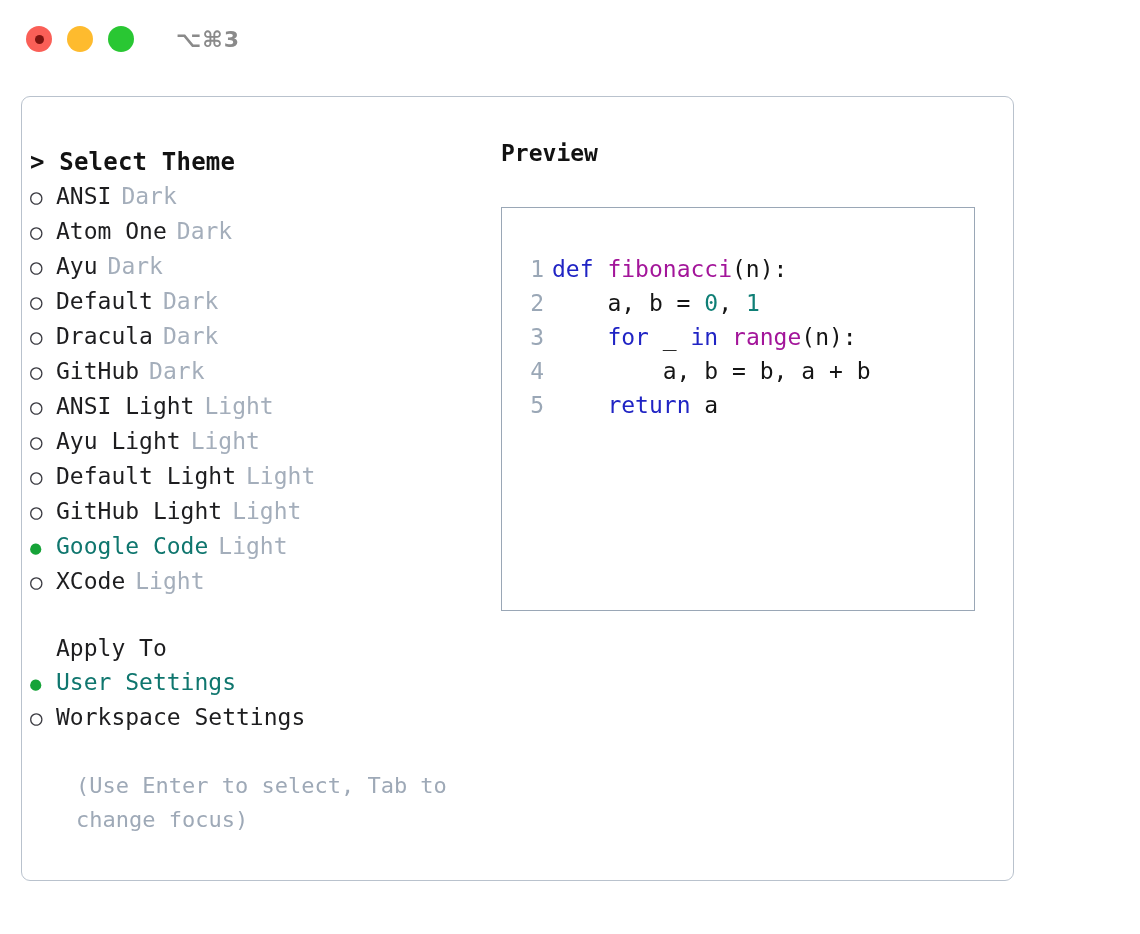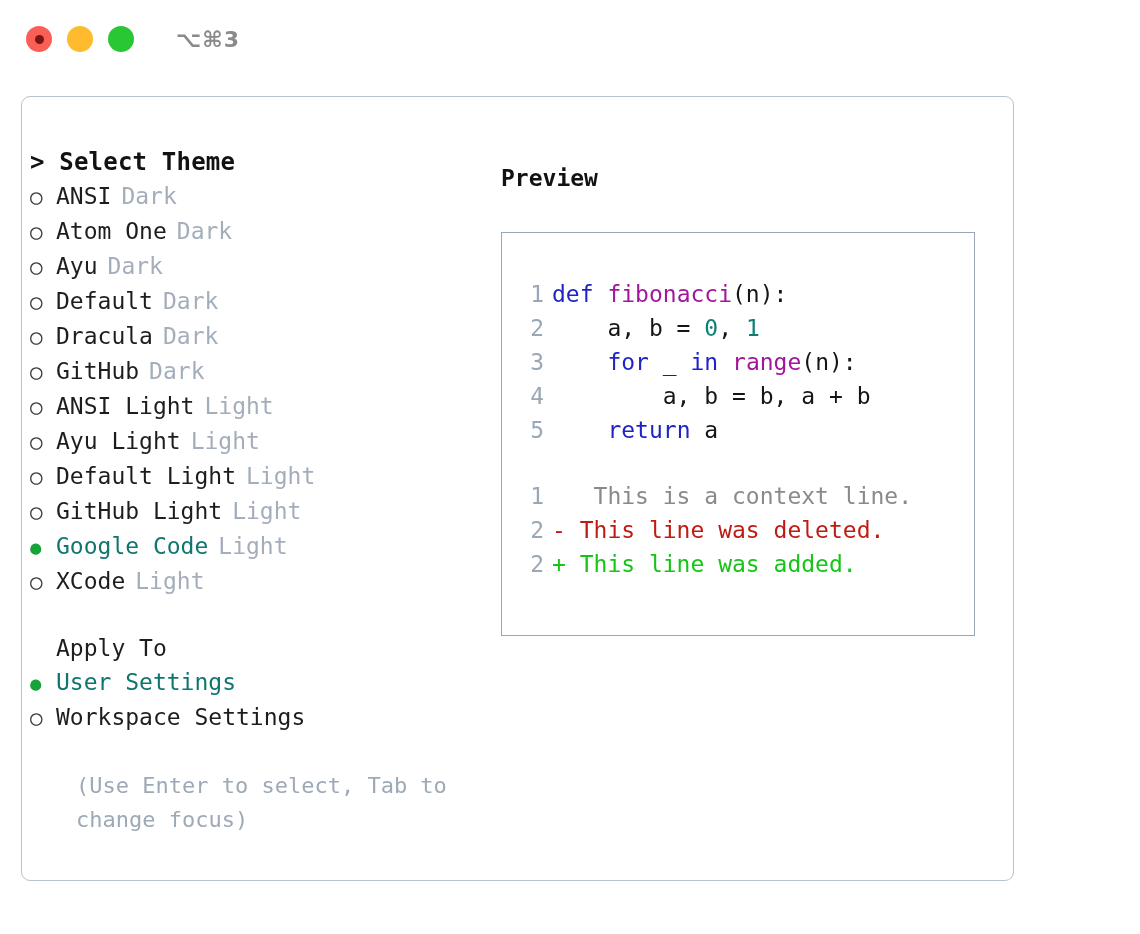--- a/index.html
+++ b/index.html
@@ -126,21 +126,21 @@
     color: #9ea9b7;
     width: 400px;
     white-space: pre-wrap;
     margin-left: 46px;
   }
 
   
   #preview-column {
     position: absolute;
     left: 479px;
-    top: 64px;
+    top: 39px;
     width: 490px;
   }
   #preview-title {
     font-size: 23px;
     font-weight: bold;
     color: #121212;
     line-height: 34px;
   }
   #preview-box {
     margin-top: 37px;
@@ -223,22 +223,17 @@
       <div id="preview-title">Preview</div>
       <div id="preview-box">
         <div id="code-block">
             <div class="code-line"><span class="ln">1</span><span class="tok-kw">def </span><span class="tok-fn">fibonacci</span><span class="tok-txt">(n):</span></div>
             <div class="code-line"><span class="ln">2</span><span class="tok-txt">    a, b = </span><span class="tok-num">0</span><span class="tok-txt">, </span><span class="tok-num">1</span></div>
             <div class="code-line"><span class="ln">3</span><span class="tok-txt">    </span><span class="tok-kw">for</span><span class="tok-txt"> _ </span><span class="tok-kw">in</span><span class="tok-txt"> </span><span class="tok-fn">range</span><span class="tok-txt">(n):</span></div>
             <div class="code-line"><span class="ln">4</span><span class="tok-txt">        a, b = b, a + b</span></div>
             <div class="code-line"><span class="ln">5</span><span class="tok-txt">    </span><span class="tok-kw">return</span><span class="tok-txt"> a</span></div>
           </div>
         <div class="spacer-line"></div>
-        <div id="diff-block">
-            <div class="code-line"><span class="ln">1</span><span class="diff-ctx">   This is a context line.</span></div>
-            <div class="code-line"><span class="ln">2</span><span class="diff-del">- This line was deleted.</span></div>
-            <div class="code-line"><span class="ln">2</span><span class="diff-add">+ This line was added.</span></div>
-          </div>
       </div>
     </div>
 
   </div>
 </div>
 
 </body></html>

